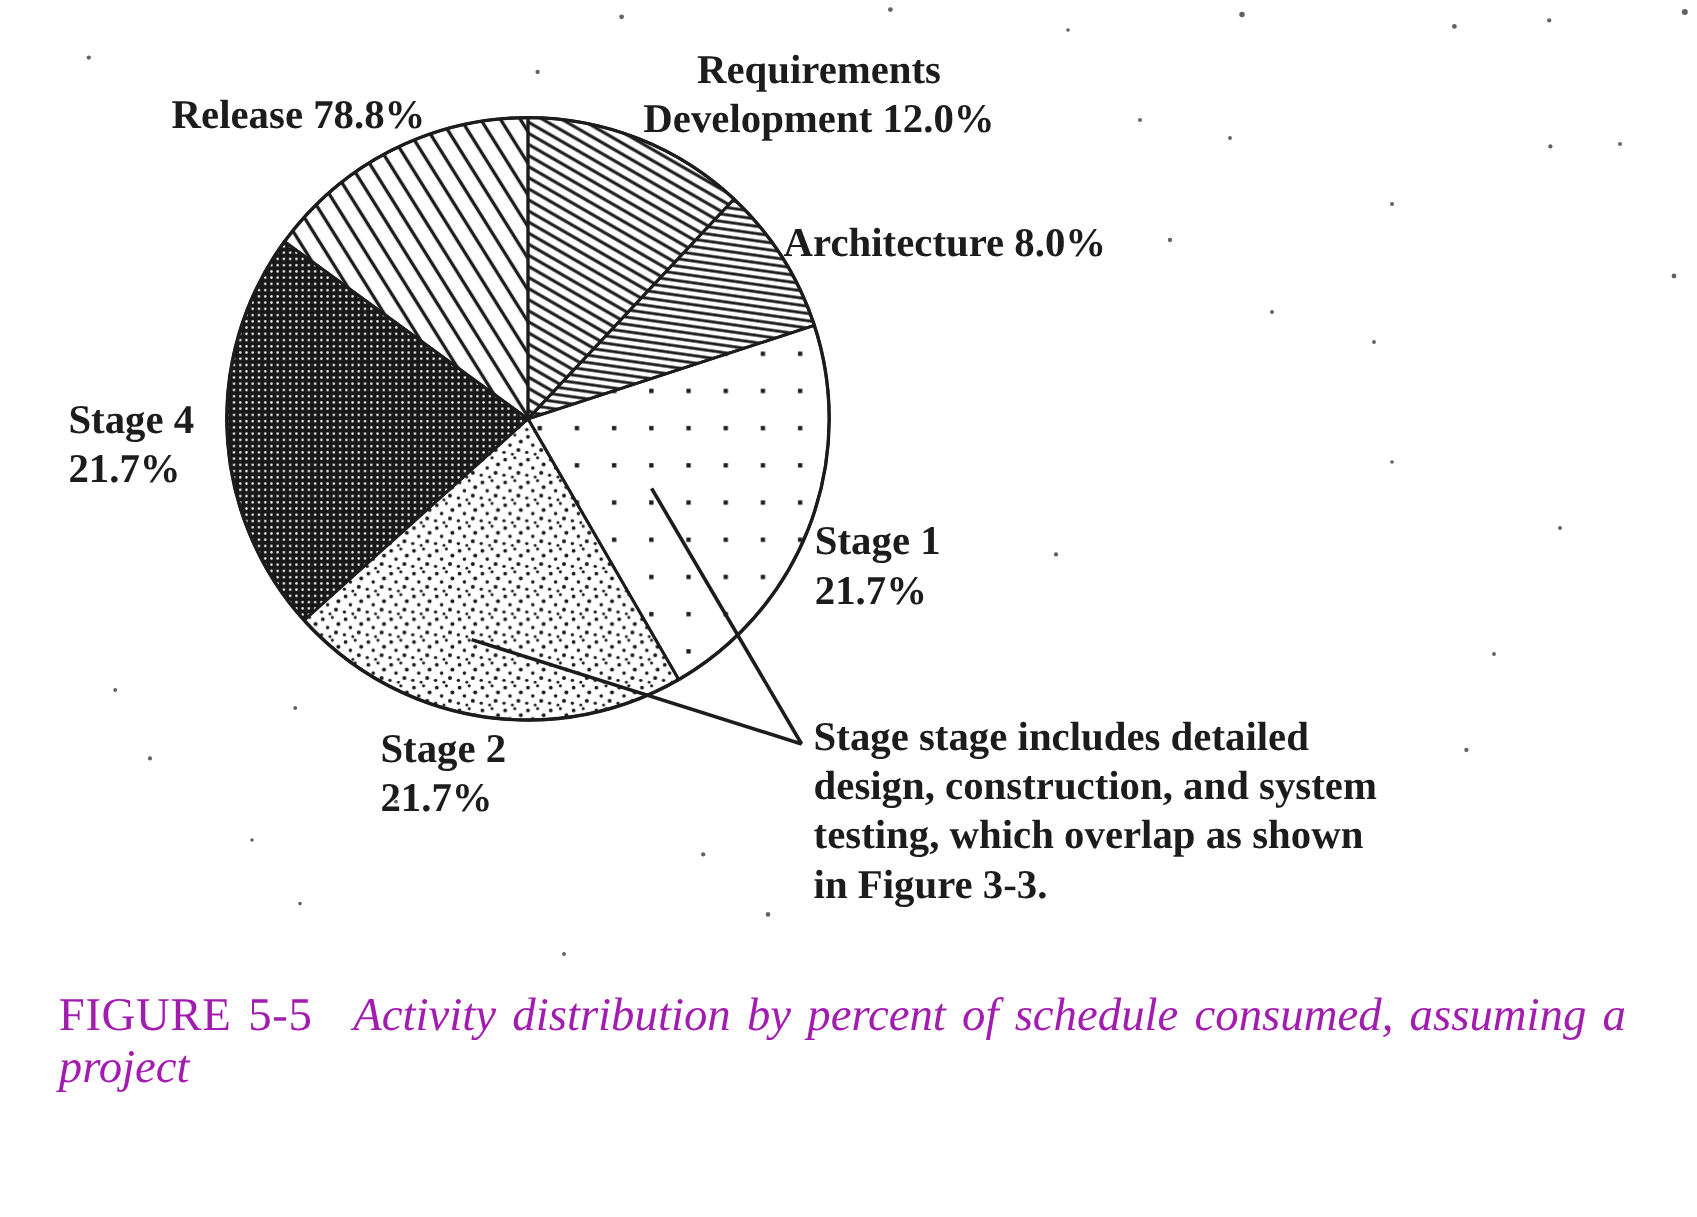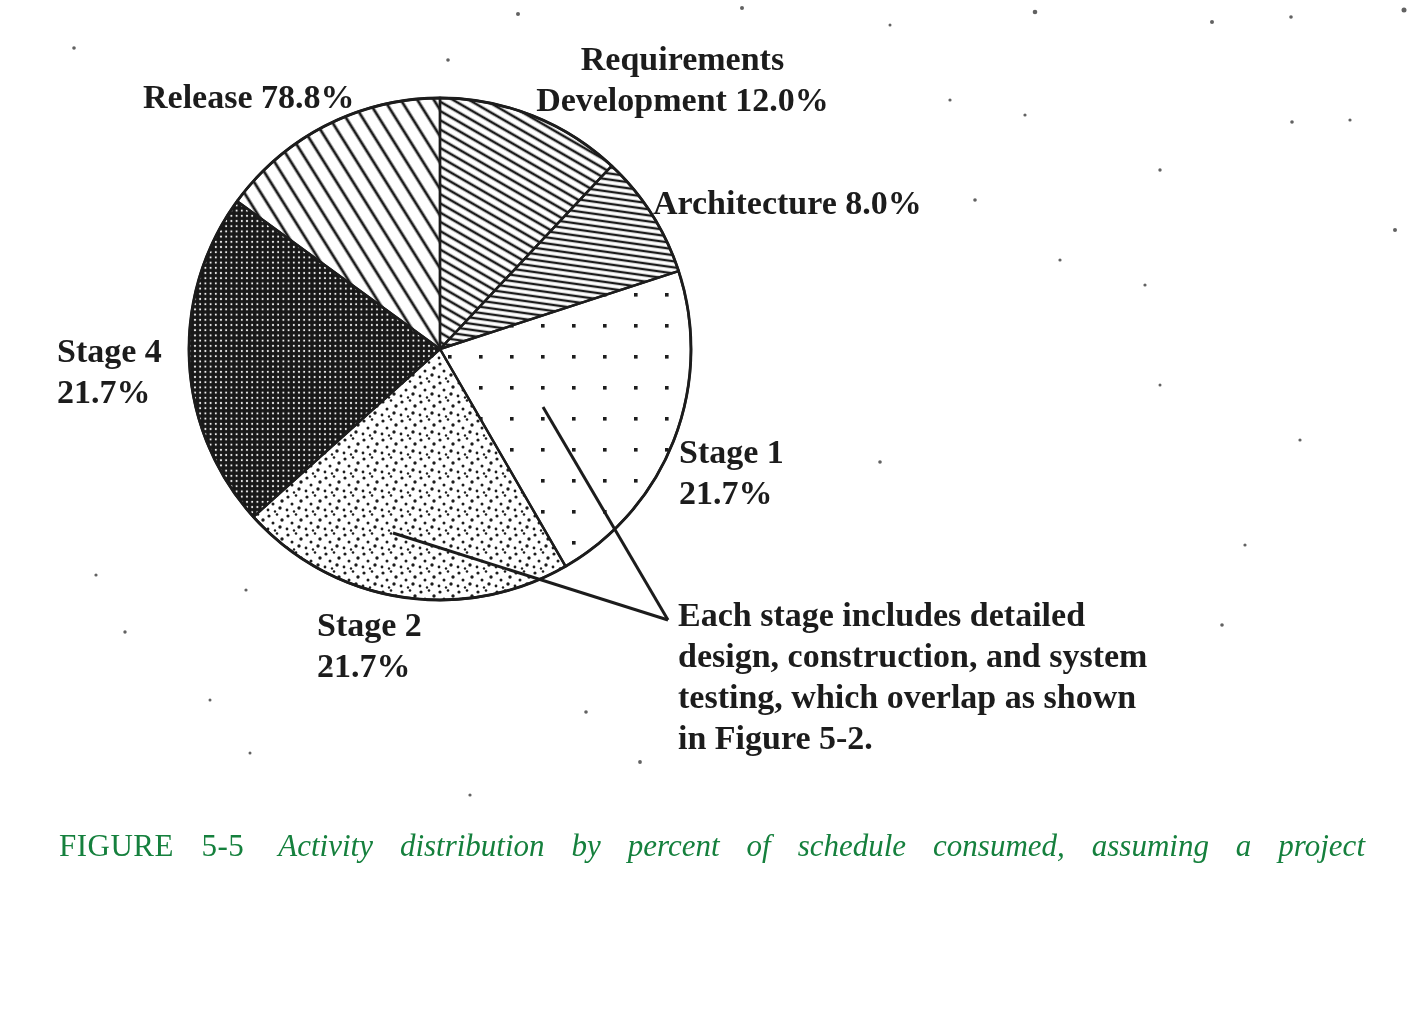--- a/index.html
+++ b/index.html
@@ -25,25 +25,25 @@
     position:absolute;
     left:678px;top:594px;
     font-weight:700;
     font-size:34px;
     line-height:41px;
     color:#1c1c1c;
     white-space:nowrap;
   }
   .caption{
     position:absolute;
-    left:59px;top:824px;
+    left:49px;top:824px;
     width:1306px;
-    font-size:31px;
+    font-size:39px;
     line-height:44px;
-    color:#15803d;
+    color:#a21caf;
   }
   .caption-line{
     text-align:justify;
     text-align-last:justify;
     font-style:italic;
   }
   .caption-line.last{
     text-align:left;
     text-align-last:left;
   }
@@ -156,24 +156,24 @@
     <div>Stage 1</div>
     <div>21.7%</div>
   </div>
 
   <div class="pie-label" style="left:317px;top:604px;">
     <div>Stage 2</div>
     <div>21.7%</div>
   </div>
 
   <div class="annotation">
-    <div>Each stage includes detailed</div>
+    <div>Stage stage includes detailed</div>
     <div>design, construction, and system</div>
     <div>testing, which overlap as shown</div>
-    <div>in Figure 5-2.</div>
+    <div>in Figure 3-3.</div>
   </div>
 
   <div class="caption">
     <div class="caption-line">
       <span class="figure-label">FIGURE 5-5</span><span>Activity distribution by percent of schedule consumed, assuming a project</span>
     </div>
   </div>
 
 </div>
 

